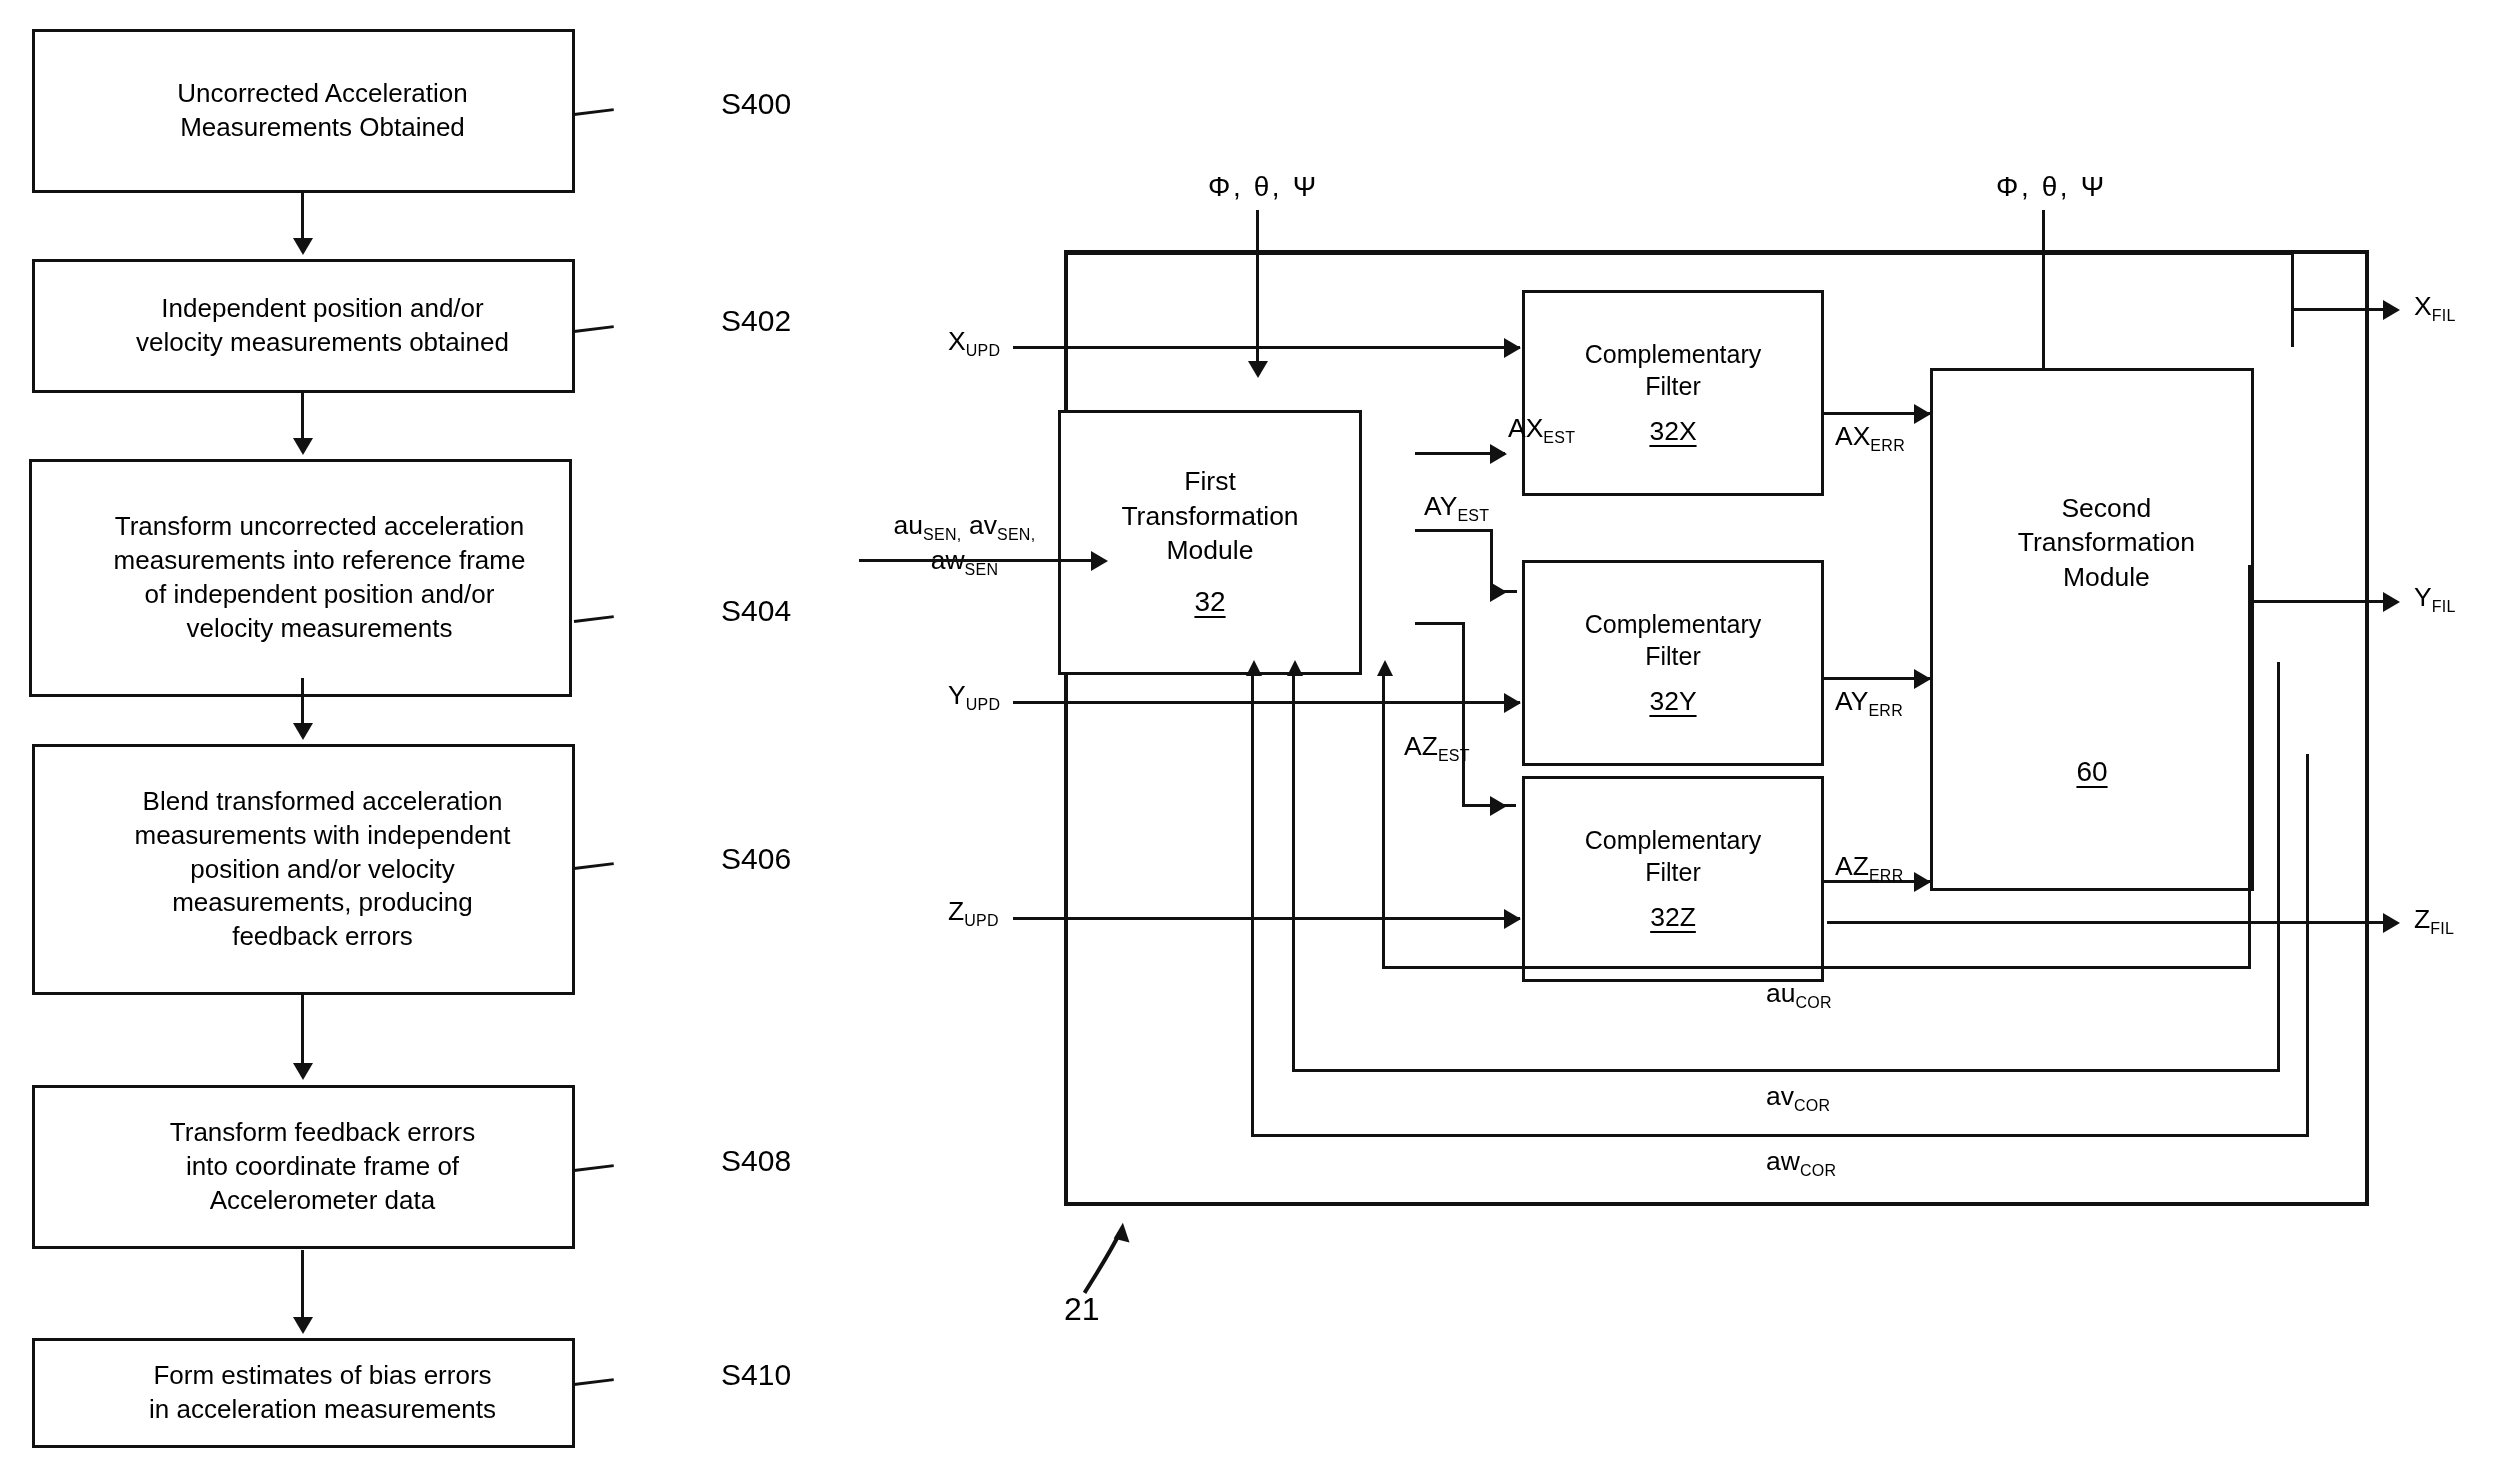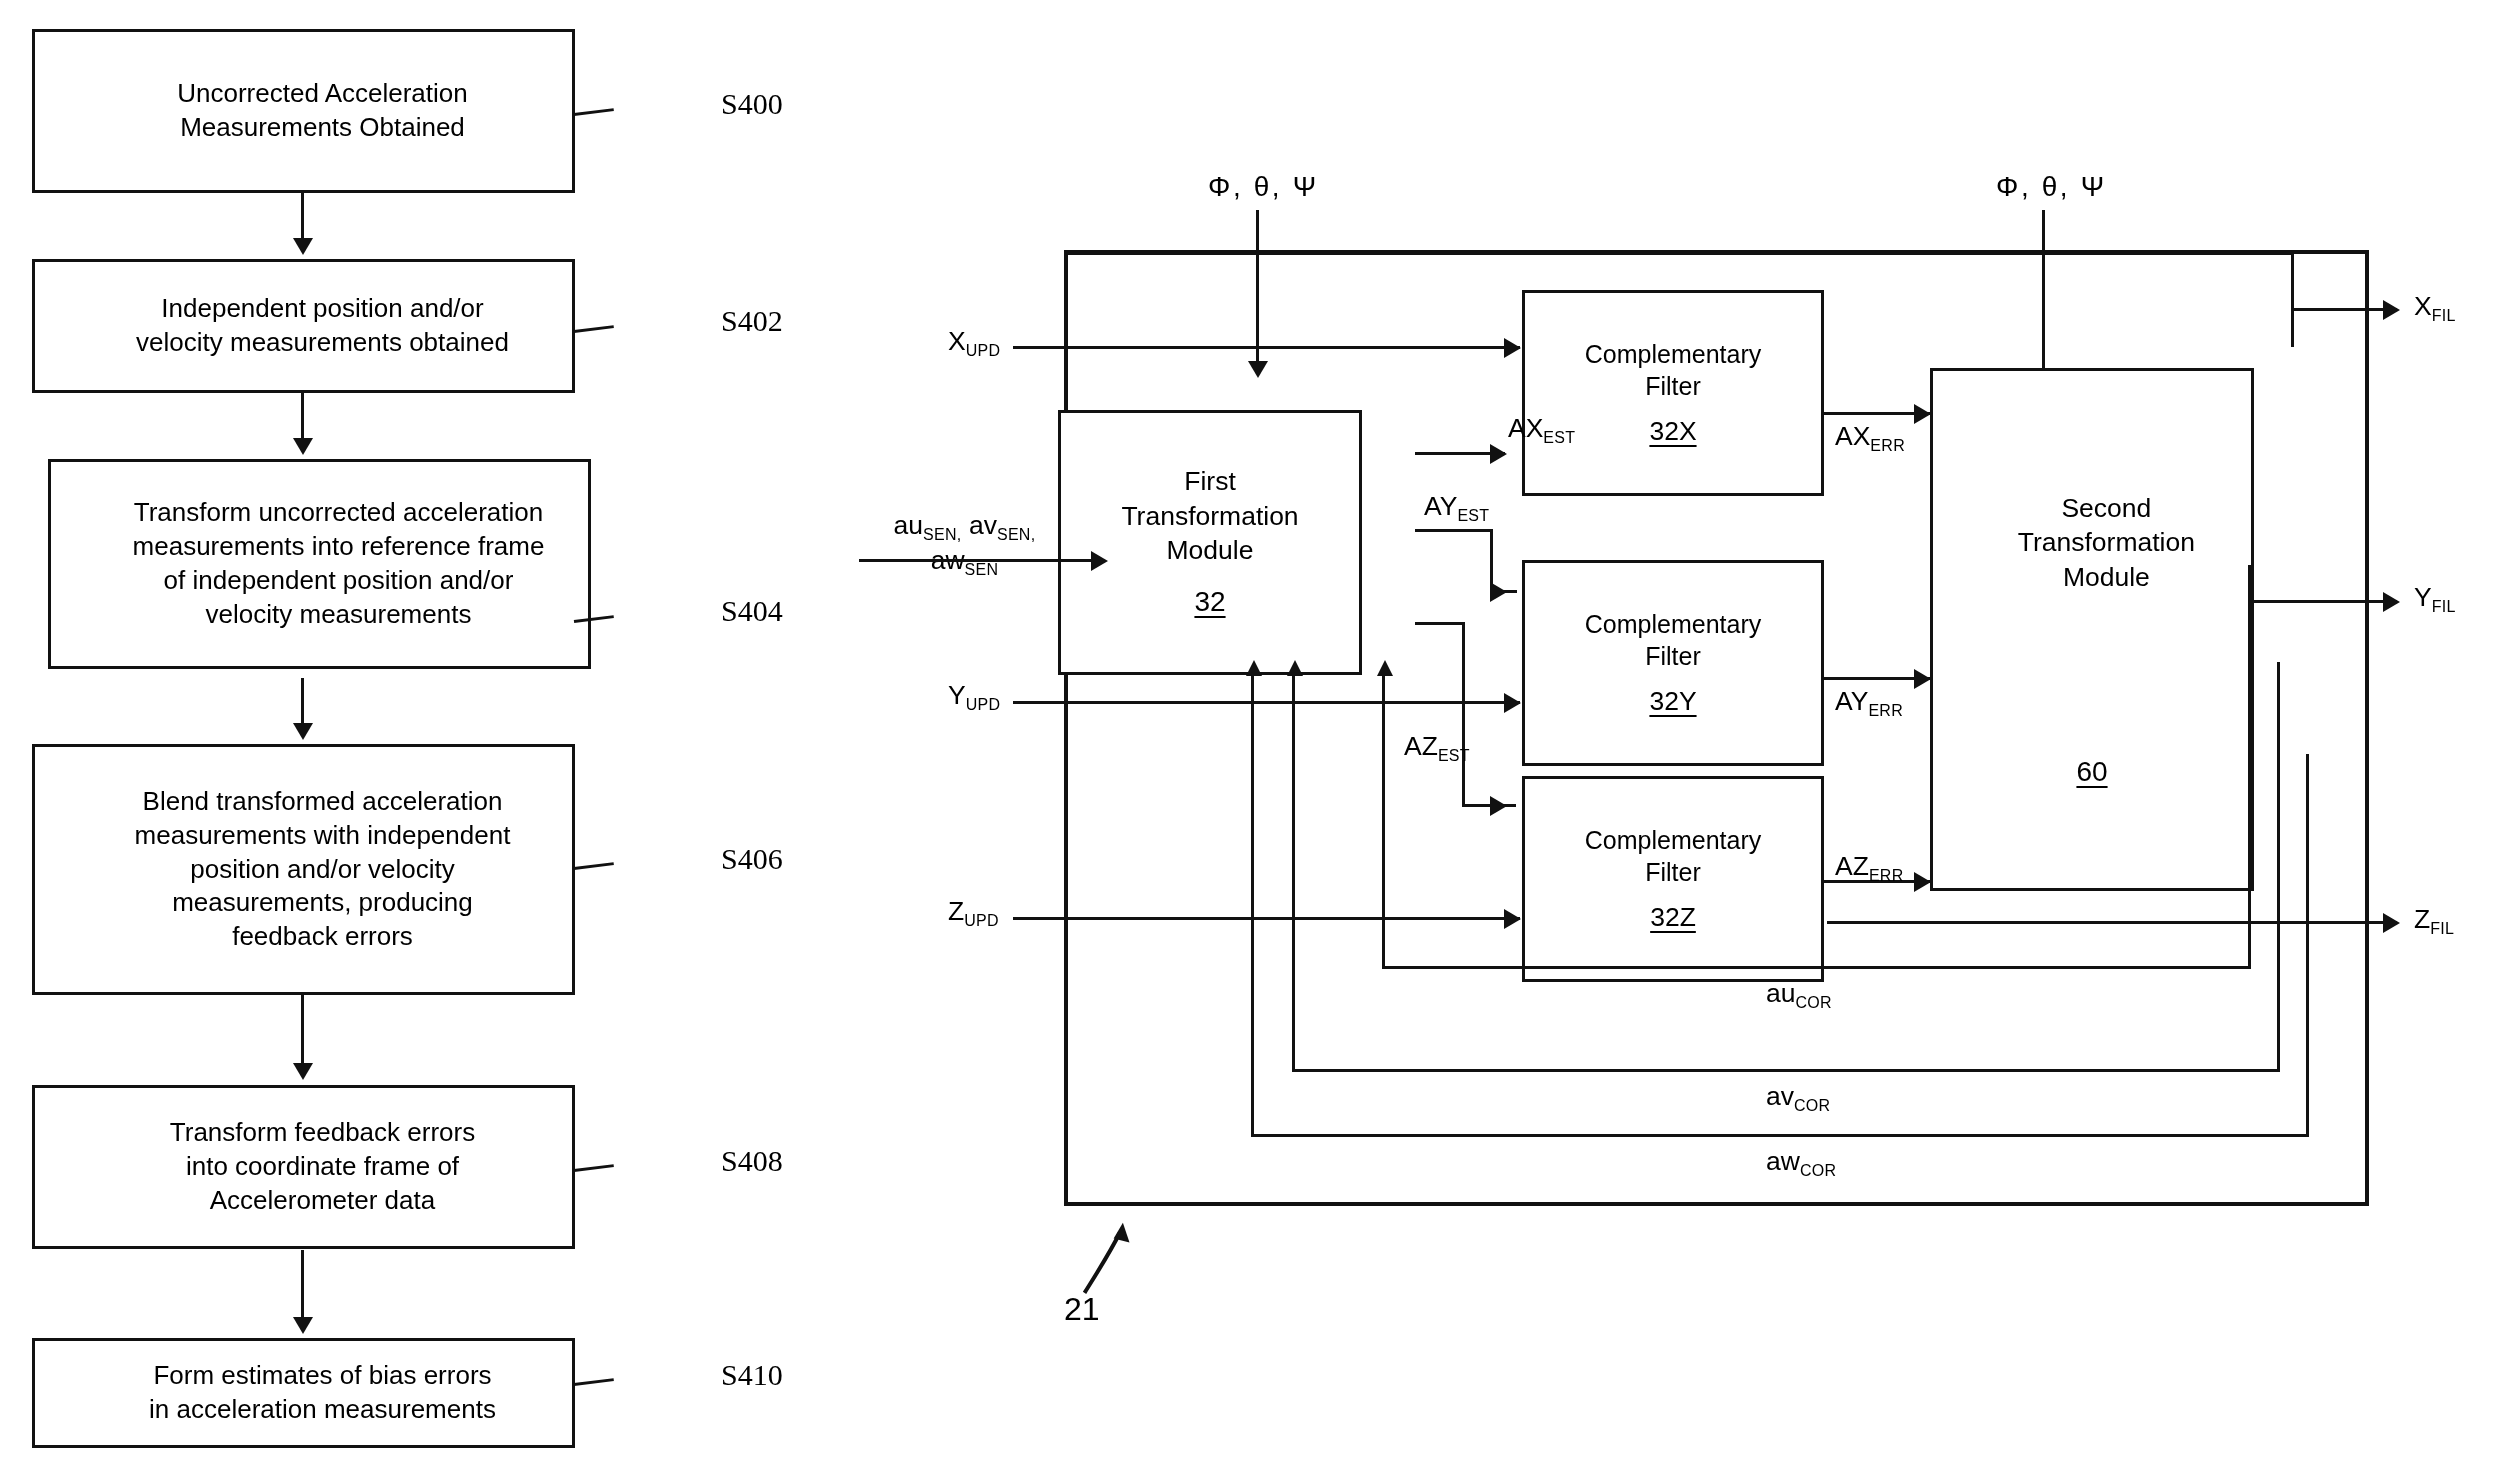--- a/index.html
+++ b/index.html
@@ -18,21 +18,21 @@
   
   .ar-d{position:absolute;width:0;height:0;border-left:10px solid transparent;
         border-right:10px solid transparent;border-top:17px solid #111;}
   .ar-r{position:absolute;width:0;height:0;border-top:10px solid transparent;
         border-bottom:10px solid transparent;border-left:17px solid #111;}
   .ar-u{position:absolute;width:0;height:0;border-left:8.6px solid transparent;
         border-right:8.6px solid transparent;border-bottom:16px solid #111;}
 
   
   .fbox{font-size:26px;padding-left:38px;}
-  .slabel{font-size:30px;font-family:Liberation Serif, serif;}
+  .slabel{font-size:30px;}
   .tick{position:absolute;height:2.6px;background:#111;transform-origin:left center;}
 
   
   .outer{position:absolute;border:4px solid #111;box-sizing:border-box;background:#fff;}
   .mod{font-size:26.5px;}
   .mod .num{display:block;margin-top:17px;text-decoration:underline;
             text-underline-offset:5.3px;font-size:28px;}
   .flt{font-size:25px;}
   .flt .num{display:block;margin-top:10.6px;text-decoration:underline;
             text-underline-offset:4.6px;font-size:26.5px;}
@@ -61,21 +61,21 @@
     <div class="box fbox" style="left:32px;top:259px;width:543px;height:134px;">
       <div class="txt" style="white-space:pre-line;">Independent position and/or
 velocity measurements obtained</div>
     </div>
     <div class="tick" style="left:574px;top:330px;width:40px;transform:rotate(-7deg);"></div>
     <div class="lbl slabel" style="left:721px;top:304px;">S402</div>
 
     <div class="vline" style="left:301px;top:393px;height:49px;"></div>
     <div class="ar-d" style="left:293px;top:438px;"></div>
 
-    <div class="box fbox" style="left:48px;top:459px;width:543px;height:210px;">
+    <div class="box fbox" style="left:29px;top:459px;width:543px;height:238px;">
       <div class="txt" style="white-space:pre-line;">Transform uncorrected acceleration
 measurements into reference frame
 of independent position and/or
 velocity measurements</div>
     </div>
     <div class="tick" style="left:574px;top:620px;width:40px;transform:rotate(-7deg);"></div>
     <div class="lbl slabel" style="left:721px;top:594px;">S404</div>
 
     <div class="vline" style="left:301px;top:678px;height:49px;"></div>
     <div class="ar-d" style="left:293px;top:723px;"></div>

